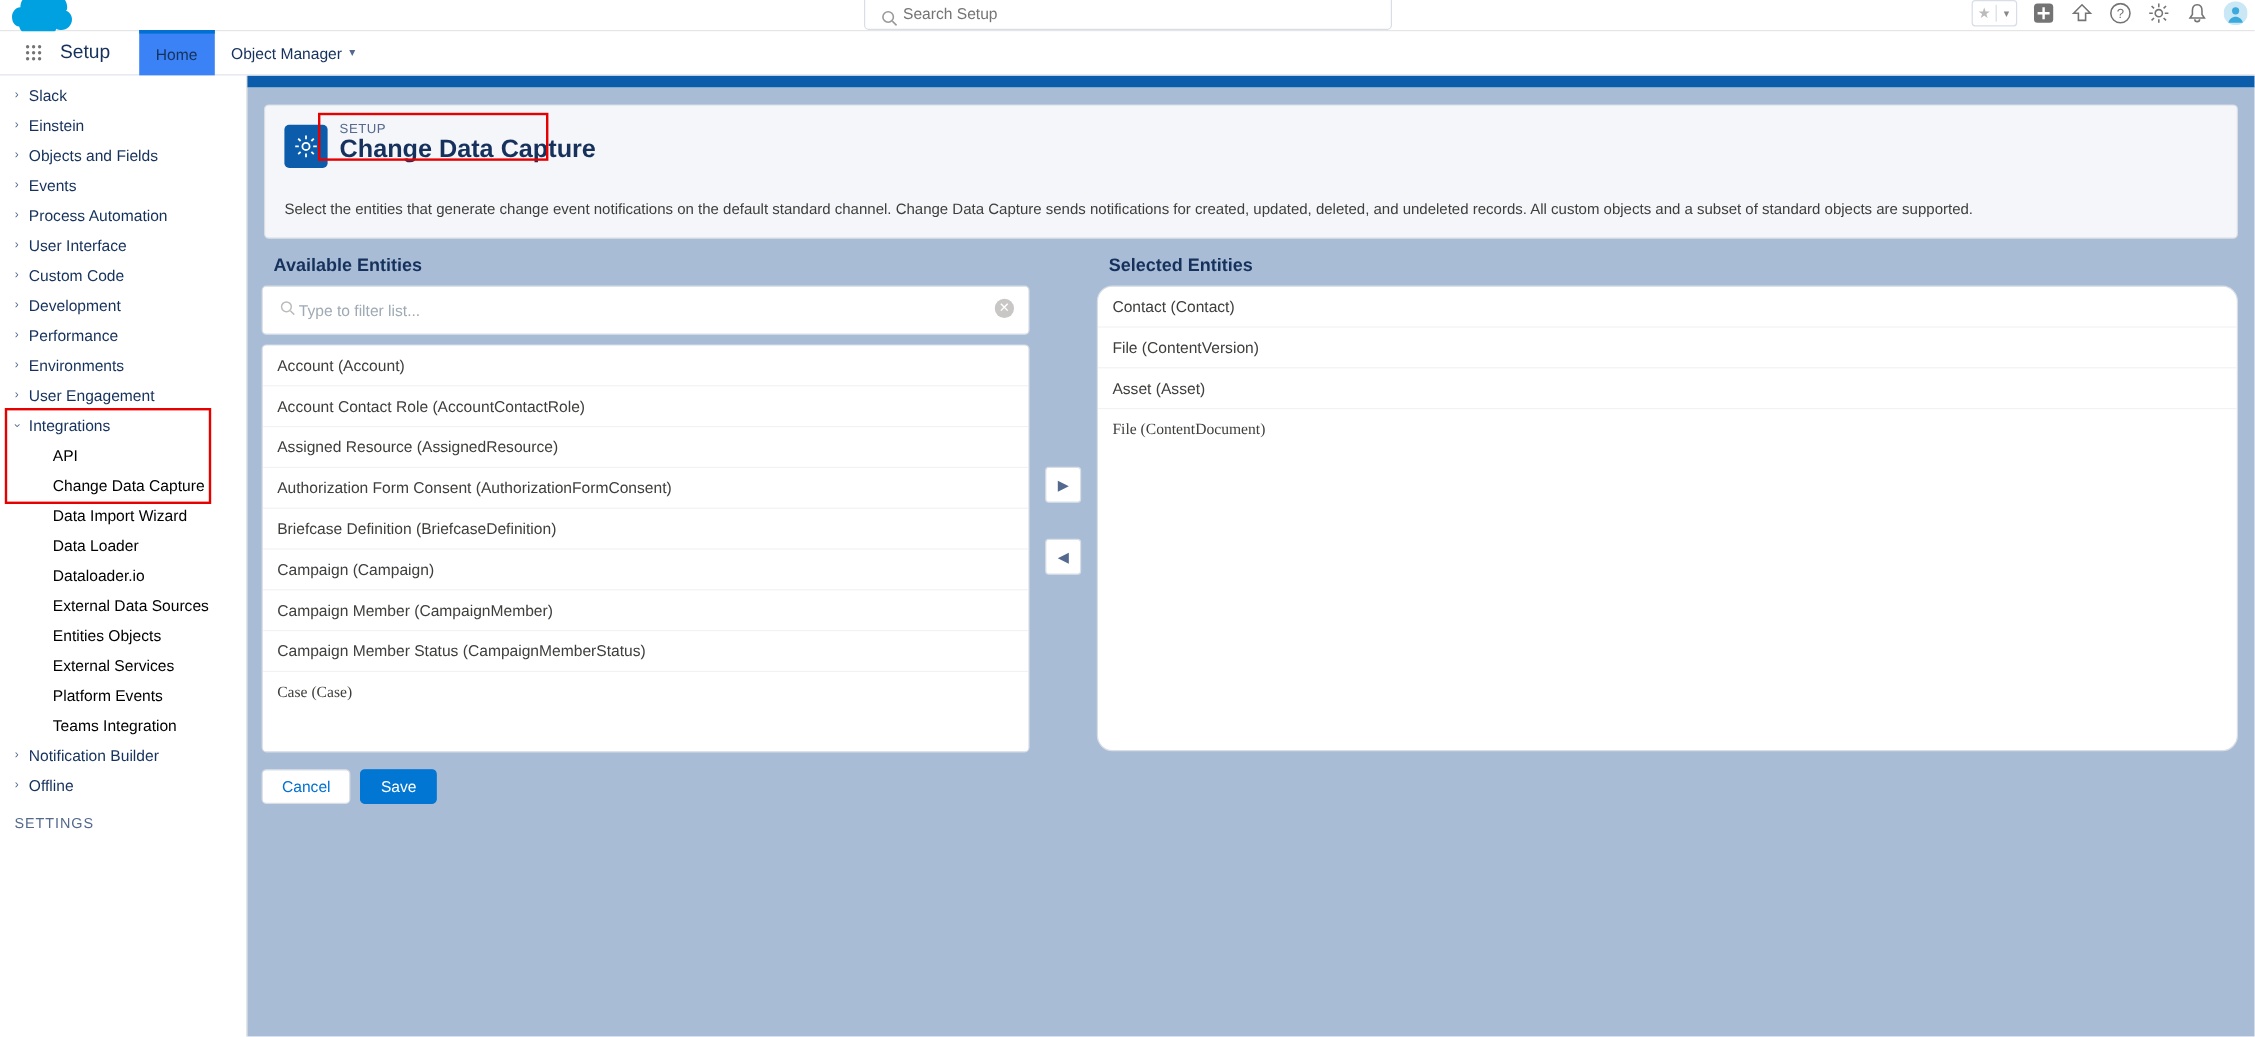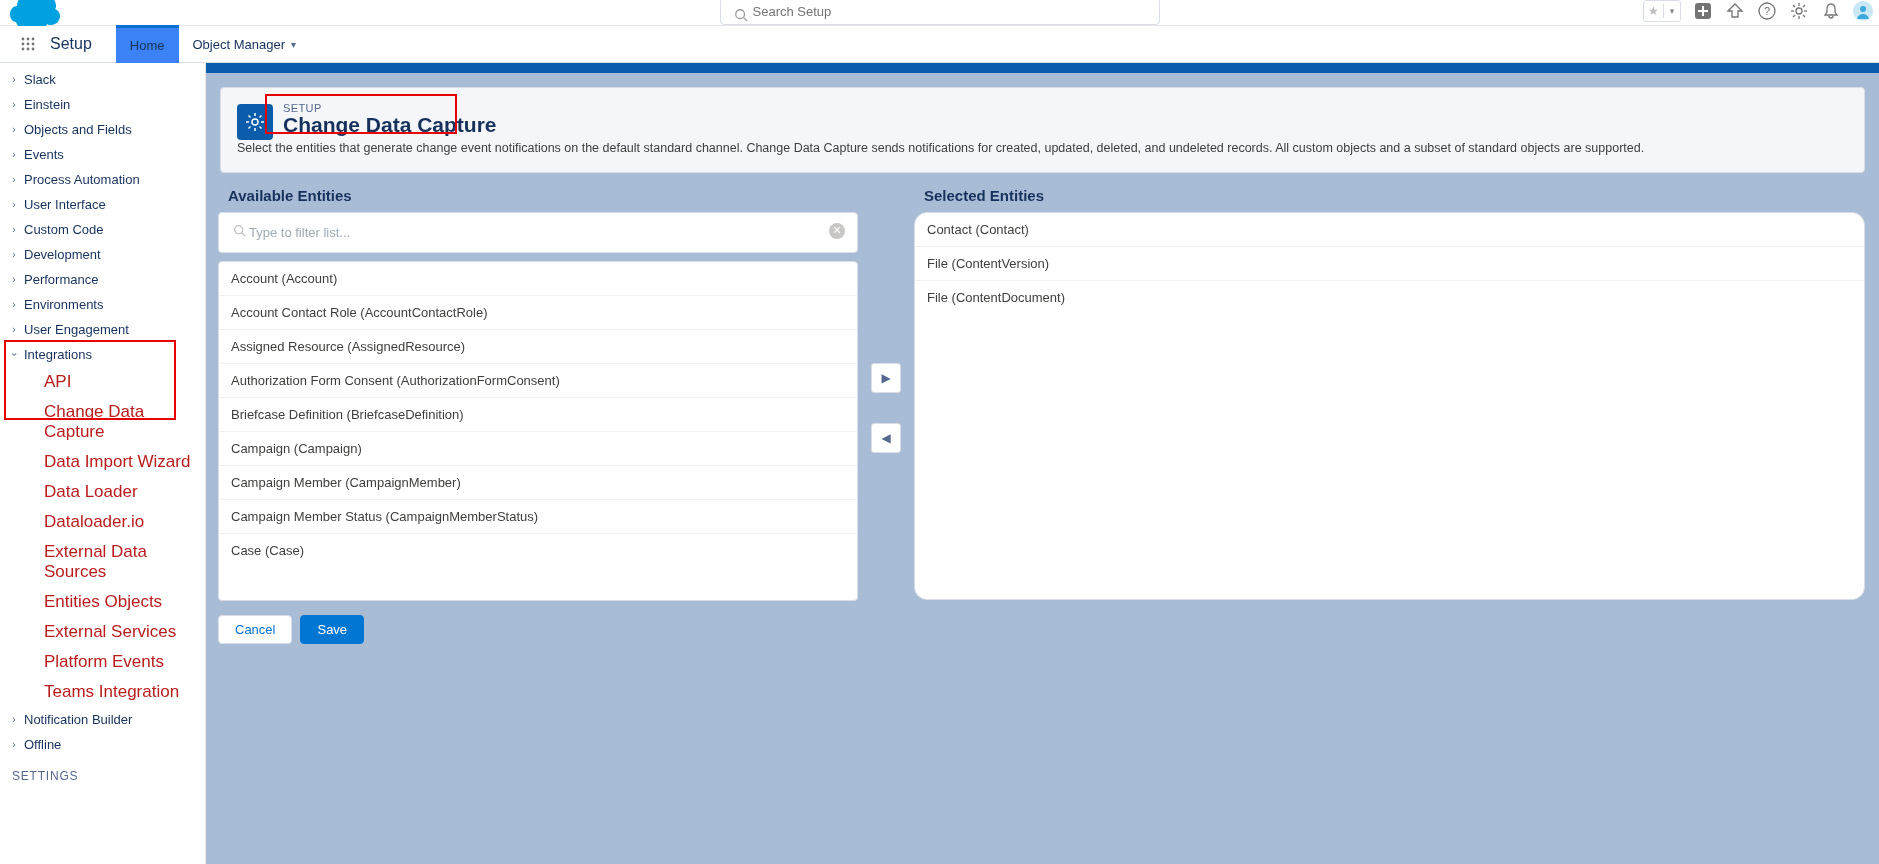--- a/index.html
+++ b/index.html
@@ -23,52 +23,52 @@
 .setup-label { font-size: 16px; color: #16325c; margin-right: 24px; }
 .tab { height: 38px; display:flex; align-items:center; padding: 0 14px; font-size: 13px; color:#16325c; cursor:pointer; }
 .tab.active { border-top: 3px solid #0070d2; background:#3b82f6; font-weight:400; }
 .tab .chev { margin-left:6px; font-size:10px; color:#54698d; }
 
 
 .layout { display:flex; height: calc(100vh - 63px); }
 .sidebar { width: 206px; border-right: 1px solid #e5e5e5; overflow-y:auto; padding-top:4px; background:#fff; position:relative; }
 .side-item { display:flex; align-items:center; padding: 5px 8px 5px 8px; font-size: 13px; color:#16325c; cursor:pointer; }
 .side-item .arr { width:12px; font-size:10px; color:#54698d; margin-right:4px; text-align:center;}
-.side-sub { padding-left: 44px; font-size:17px; color:#b91c1c; padding-top:5px; padding-bottom:5px; cursor:pointer;}
+.side-sub { padding-left: 44px; font-size:13px; color:#000000; padding-top:5px; padding-bottom:5px; cursor:pointer;}
 .side-heading { padding: 12px 8px 6px 12px; font-size:12px; letter-spacing:0.8px; color:#54698d; }
 .red-box-sidebar { border:2px solid #e60000; position:absolute; left:4px; width:172px; }
 
 
 .main { flex:1; background:#fff; position:relative; overflow:hidden; }
 .bluebar { height:10px; background:#0b5cab; }
 .content { position:absolute; top:10px; left:0; right:0; bottom:0; background:#b0c4de; background: #9fb7d4; background: linear-gradient(#a8bcd6,#a8bcd6); padding: 14px 14px; overflow:auto;}
 .page-head { background:#f4f6f9; border:1px solid #d8dde6; border-radius:4px; padding: 14px 16px; margin-bottom: 10px;}
 .ph-row { display:flex; align-items:flex-start; }
 .ph-icon { width:36px; height:36px; background:#0b5cab; border-radius:4px; display:flex; align-items:center; justify-content:center; color:#fff; margin-right:10px; margin-top:2px;}
 .ph-text .bc { font-size:11px; color:#54698d; letter-spacing:0.4px; }
 .ph-text h1 { font-size:21px; color:#16325c; font-weight:700; margin-top:-1px; }
-.ph-desc { font-size:12.5px; color:#3e3e3c; margin-top:0; line-height:1.4;}
+.ph-desc { font-size:12.5px; color:#3e3e3c; margin-top:26px; line-height:1.4;}
 .red-title-box { position:absolute; border:2px solid #e60000; }
 
 .col-header { font-size:15px; font-weight:700; color:#16325c; margin: 4px 0 8px 10px; }
 .dual { display:flex; gap:0; }
 .left-col { flex:1; min-width:590px; max-width: 640px; margin-left:-2px;}
 .mid-col { width:56px; display:flex; flex-direction:column; align-items:center; justify-content:flex-start; padding-top:180px; gap:30px;}
 .right-col { flex:1; }
 
 .filter-wrap { background:#fff; border:1px solid #d8dde6; border-radius:4px; padding:8px 10px; display:flex; align-items:flex-end; margin-bottom:8px; position:relative;}
 .filter-input { border:none; flex:1; font-size:13px; padding:4px 4px 4px 20px; color:#54698d; outline:none;}
 .filter-input::placeholder { color:#9faab5; }
 .filter-search-icon { position:absolute; left:14px; top:11px; }
 .filter-clear { position:absolute; right:12px; top:10px; width:16px; height:16px; background:#c9c7c5; border-radius:50%; color:#fff; font-size:11px; display:flex; align-items:center; justify-content:center; cursor:pointer;}
 
 .listbox { background:#fff; border:1px solid #d8dde6; border-radius:4px; height: 340px; overflow-y:scroll; }
 .listbox.no-scroll { overflow-y:auto; height:auto; min-height: 340px; }
 .li { padding: 9px 12px; font-size:13px; color:#3e3e3c; border-bottom:1px solid #f3f2f2; cursor:pointer; }
-.li:last-child { border-bottom:none; }
+.li:last-child { border-bottom:none;font-family:Liberation Serif, serif; }
 
 .mover-btn { width:30px; height:30px; border:1px solid #d8dde6; border-radius:3px; background:#fff; display:flex; align-items:center; justify-content:center; cursor:pointer; color:#54698d; font-size:12px;}
 
 .btns { margin-top:14px; display:flex; gap:8px; }
 .btn { padding: 6px 16px; font-size:13px; border-radius:4px; cursor:pointer; }
 .btn-cancel { background:#fff; border:1px solid #d8dde6; color:#0070d2; }
 .btn-save { background:#0176d3; border:1px solid #0176d3; color:#fff; }
 
 
 .listbox::-webkit-scrollbar { width:15px; }
@@ -317,19 +317,20 @@
           <div class="mover-btn">
               <span>◀</span>
             </div>
         </div>
 
         <div class="right-col">
           <div class="col-header">Selected Entities</div>
           <div class="listbox no-scroll" style="min-height:388px;border-radius:13px;">
             <div class="li">Contact (Contact)</div>
             <div class="li">File (ContentVersion)</div>
+            <div class="li">Asset (Asset)</div>
             <div class="li">File (ContentDocument)</div>
           </div>
         </div>
       </div>
     </div>
   </div>
 </div>
 
 </body></html>

